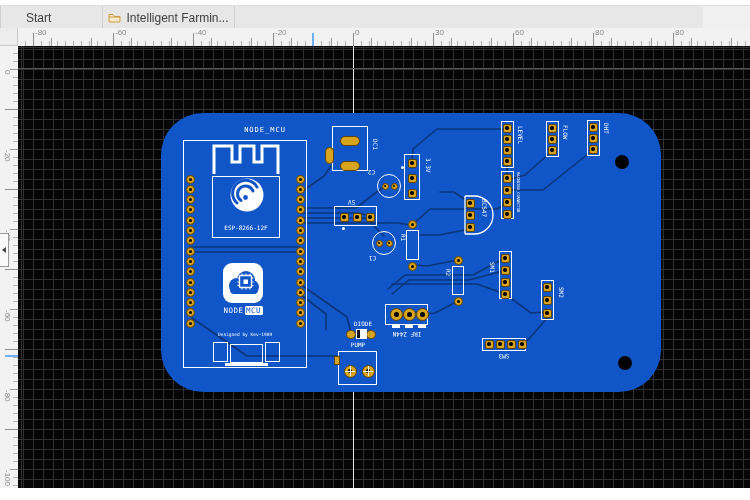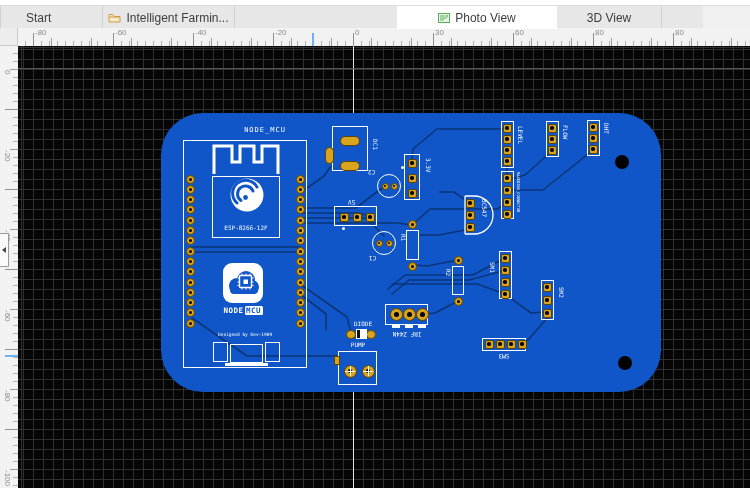--- a/index.html
+++ b/index.html
@@ -58,52 +58,41 @@
   .silk{position:absolute;color:#fff;font-family:"DejaVu Sans Mono",monospace;font-size:6px;line-height:1.1;white-space:nowrap;}
   .lv{writing-mode:vertical-rl;}
   .lr{transform:rotate(180deg);}
   .sc{transform:scale(0.62);transform-origin:top left;}
 
   .m-outline{position:absolute;left:10px;top:27px;width:124px;height:228px;border:1.5px solid #fff;box-sizing:border-box;}
   .m-title{position:absolute;left:60px;top:14px;width:64px;text-align:center;font-size:7px;letter-spacing:1px;}
   .esp-rect{position:absolute;left:39px;top:63px;width:68px;height:62px;border:1.5px solid #fff;box-sizing:border-box;}
   .esp-label{position:absolute;left:39px;top:112px;width:68px;text-align:center;font-size:6px;}
   .logo-box{position:absolute;left:50px;top:150px;width:40px;height:40px;background:#fff;border-radius:9px;}
-  .logo-text{position:absolute;left:38px;top:194px;width:64px;text-align:center;font-size:7.5px;font-weight:bold;letter-spacing:.5px;}
+  .logo-text{position:absolute;left:38px;top:194px;width:64px;text-align:center;font-size:7.5px;font-weight:normal;letter-spacing:.5px;}
   .logo-text .mword{background:#fff;color:#1056c8;padding:0 1.5px;border-radius:1.5px;margin-left:1px;}
   .designed{position:absolute;left:36px;top:218px;width:72px;text-align:center;font-size:6px;transform:scale(.75);}
   .usb-box{position:absolute;border:1.5px solid #fff;box-sizing:border-box;}
 </style>
 </head>
 <body>
 
 <div id="app">
   <div class="topstrip"></div>
 
   <div class="tabbar">
     <div class="tab first" style="left:0;width:103px">
       <span>Start</span>
     </div>
     <div class="tab" style="left:103px;width:132px">
       <svg width="13" height="11">
           <path d="M1,2.5 h4 l1.5,2 H12 V10 H1 z" fill="#f6e9cd" stroke="#cf9b40"></path>
           <line x1="1" y1="5" x2="12" y2="5" stroke="#cf9b40"></line>
         </svg>
       <span>Intelligent Farmin...</span>
-    </div>
-    <div class="tab active" style="left:397px;width:160px">
-      <svg width="12" height="12">
-          <rect x="0.5" y="1.5" width="11" height="9" fill="#eaf6ea" stroke="#5aac5a"></rect>
-          <path d="M2,4 h5 M2,6 h7 M2,8 h4" stroke="#5aac5a" fill="none"></path>
-          <circle cx="9" cy="4" r="1" fill="#5aac5a"></circle>
-        </svg>
-      <span>Photo View</span>
-    </div>
-    <div class="tab" style="left:557px;width:105px">
-      <span>3D View</span>
     </div>
     <div class="tabbar-tail"></div>
   </div>
 
   <div class="corner"></div>
   <div class="hruler" id="hruler">
       <div class="rlabel" style="position: absolute; left: 17px; top: 0px;">-80</div>
       <div class="rlabel" style="position: absolute; left: 97px; top: 0px;">-60</div>
       <div class="rlabel" style="position: absolute; left: 177px; top: 0px;">-40</div>
       <div class="rlabel" style="position: absolute; left: 257px; top: 0px;">-20</div>

